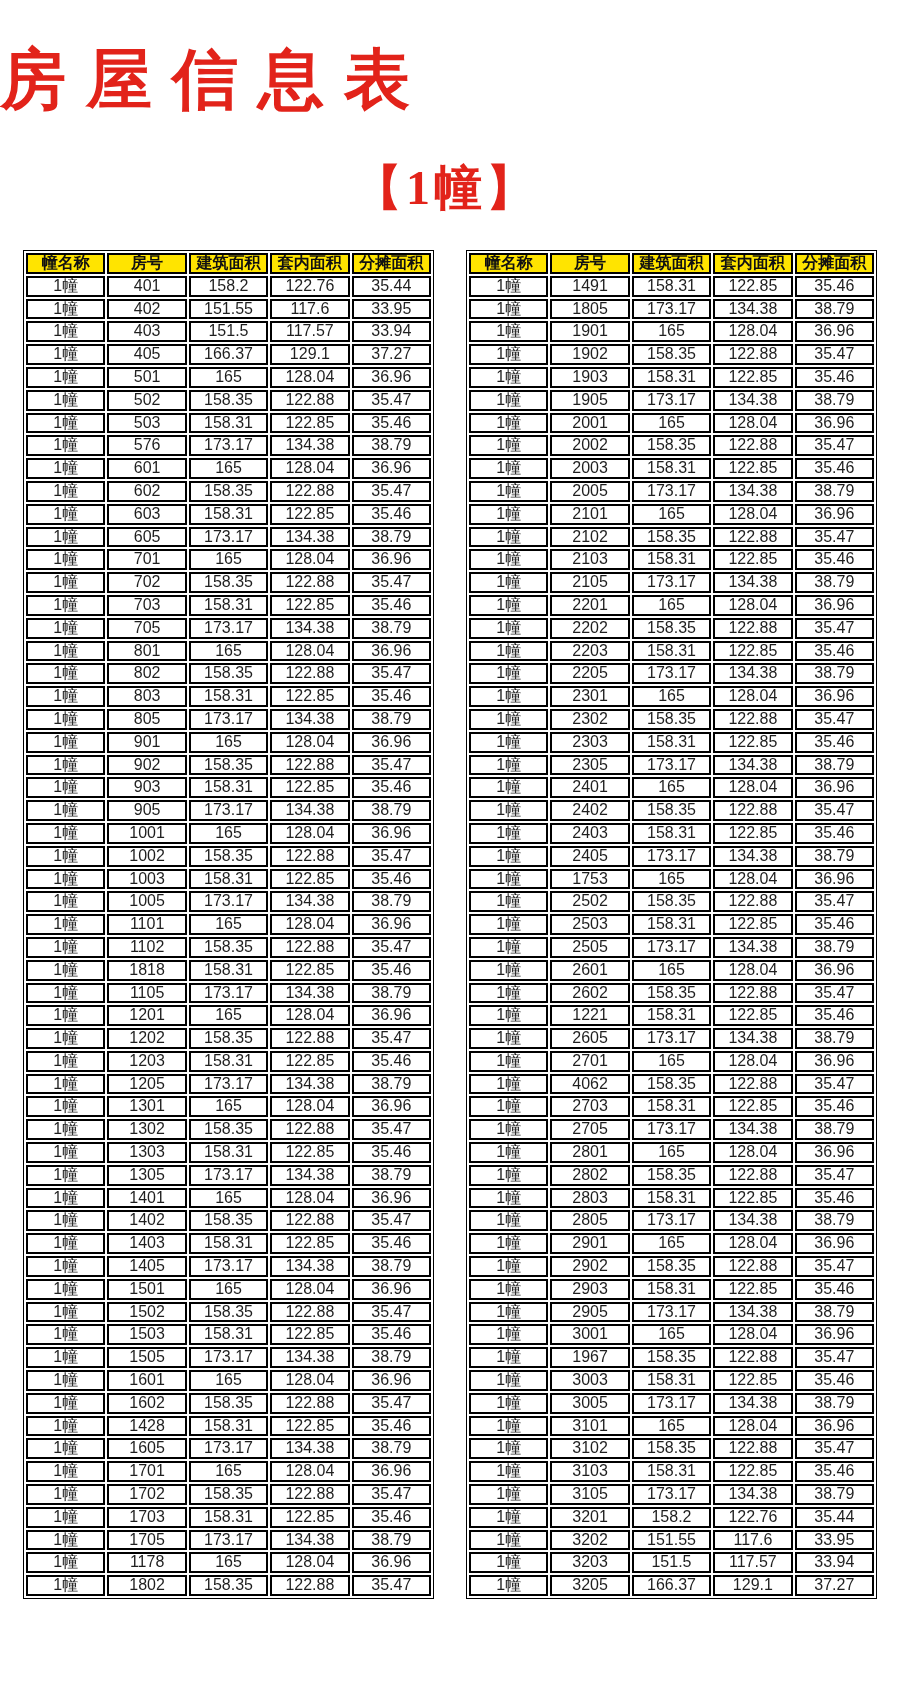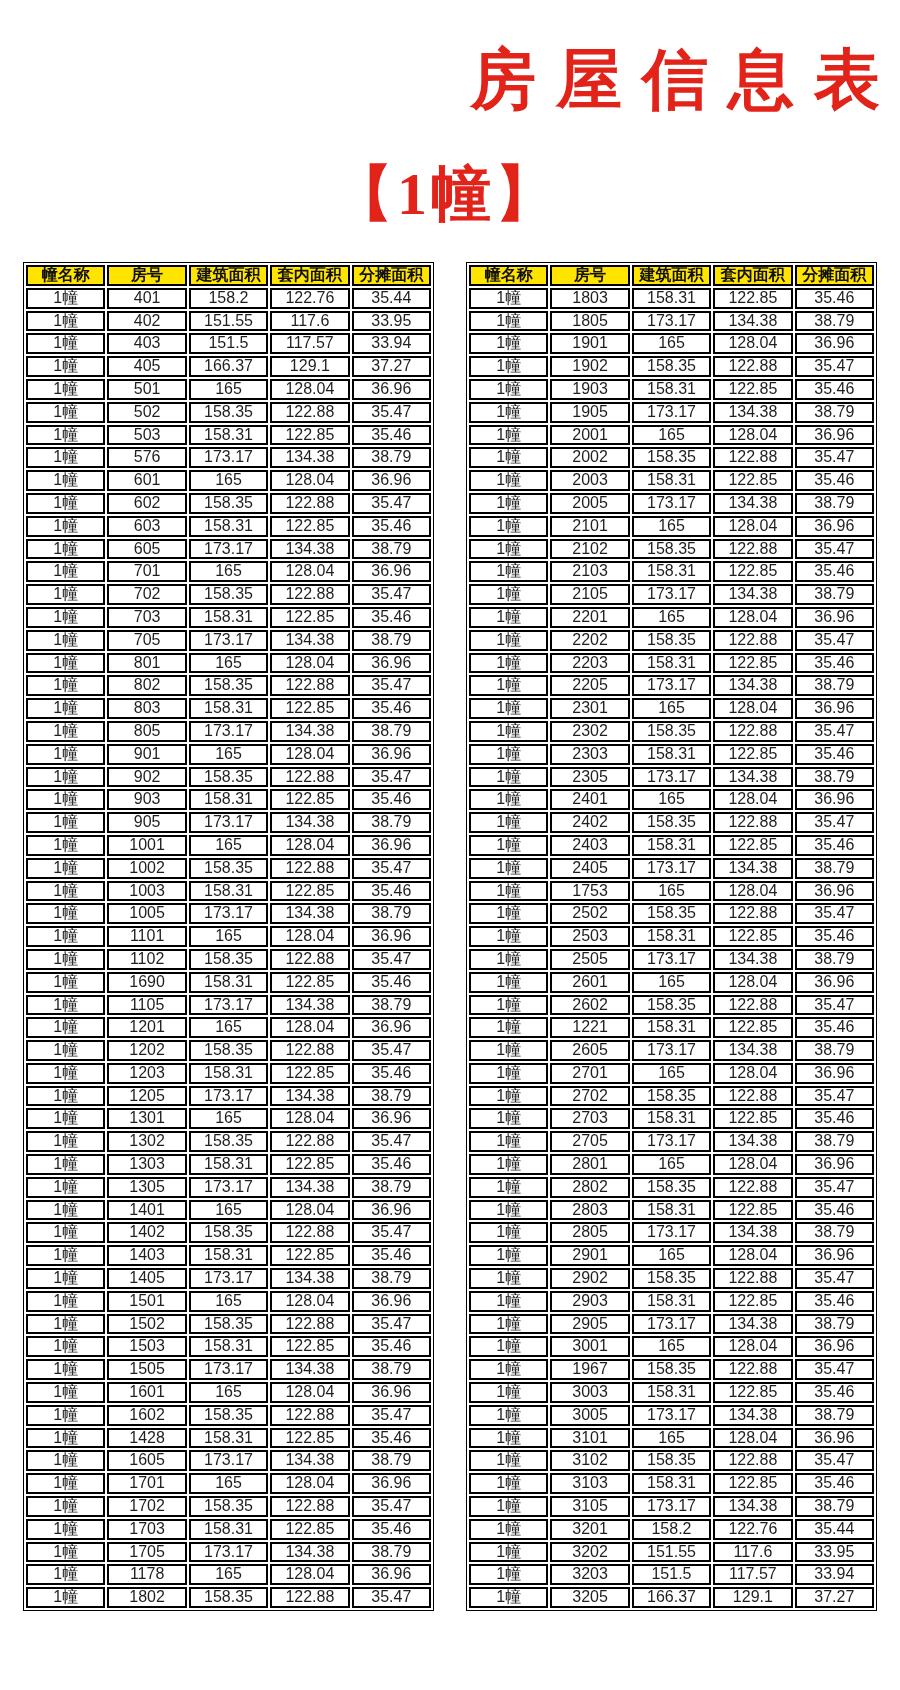--- a/index.html
+++ b/index.html
@@ -15,31 +15,31 @@
     background: #ffffff;
   }
   body {
     width: 900px;
     height: 1690px;
     overflow: hidden;
     font-family: "Liberation Sans", "DejaVu Sans", sans-serif;
   }
   .title {
     margin: 46px 0 0 0;
-    text-align: right;
+    text-align: left;
     font-size: 66px;
     line-height: 1;
     font-weight: bold;
     letter-spacing: 20px;
     color: var(--red);
   }
   .subtitle {
     margin: 52px 8px 0 0;
     text-align: center;
-    font-size: 60px;
+    font-size: 48px;
     line-height: 1;
     font-weight: bold;
     letter-spacing: 4px;
     color: var(--red);
     font-family: "Liberation Serif", "DejaVu Serif", serif;
   }
   .tables {
     display: flex;
     gap: 32px;
     padding: 0 23px;
@@ -302,21 +302,21 @@
           </tr>
           <tr>
             <td>1幢</td>
             <td>1102</td>
             <td>158.35</td>
             <td>122.88</td>
             <td>35.47</td>
           </tr>
           <tr>
             <td>1幢</td>
-            <td>1690</td>
+            <td>1818</td>
             <td>158.31</td>
             <td>122.85</td>
             <td>35.46</td>
           </tr>
           <tr>
             <td>1幢</td>
             <td>1105</td>
             <td>173.17</td>
             <td>134.38</td>
             <td>38.79</td>
@@ -511,21 +511,21 @@
             <th>幢名称</th>
             <th>房号</th>
             <th>建筑面积</th>
             <th>套内面积</th>
             <th>分摊面积</th>
           </tr>
       </thead>
       <tbody>
           <tr>
             <td>1幢</td>
-            <td>1803</td>
+            <td>1491</td>
             <td>158.31</td>
             <td>122.85</td>
             <td>35.46</td>
           </tr>
           <tr>
             <td>1幢</td>
             <td>1805</td>
             <td>173.17</td>
             <td>134.38</td>
             <td>38.79</td>
@@ -756,21 +756,21 @@
           </tr>
           <tr>
             <td>1幢</td>
             <td>2701</td>
             <td>165</td>
             <td>128.04</td>
             <td>36.96</td>
           </tr>
           <tr>
             <td>1幢</td>
-            <td>2702</td>
+            <td>4062</td>
             <td>158.35</td>
             <td>122.88</td>
             <td>35.47</td>
           </tr>
           <tr>
             <td>1幢</td>
             <td>2703</td>
             <td>158.31</td>
             <td>122.85</td>
             <td>35.46</td>

